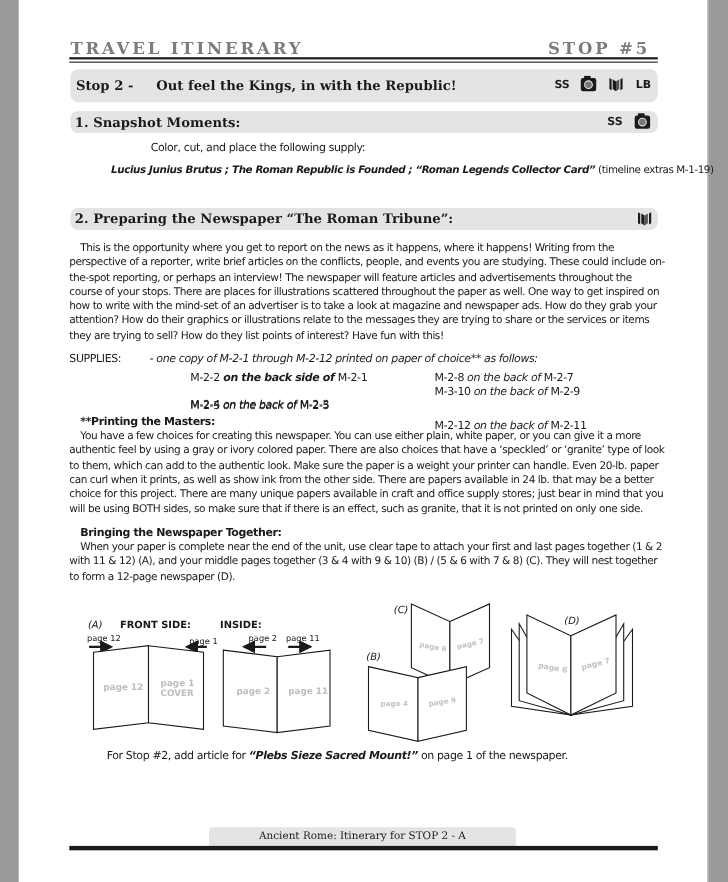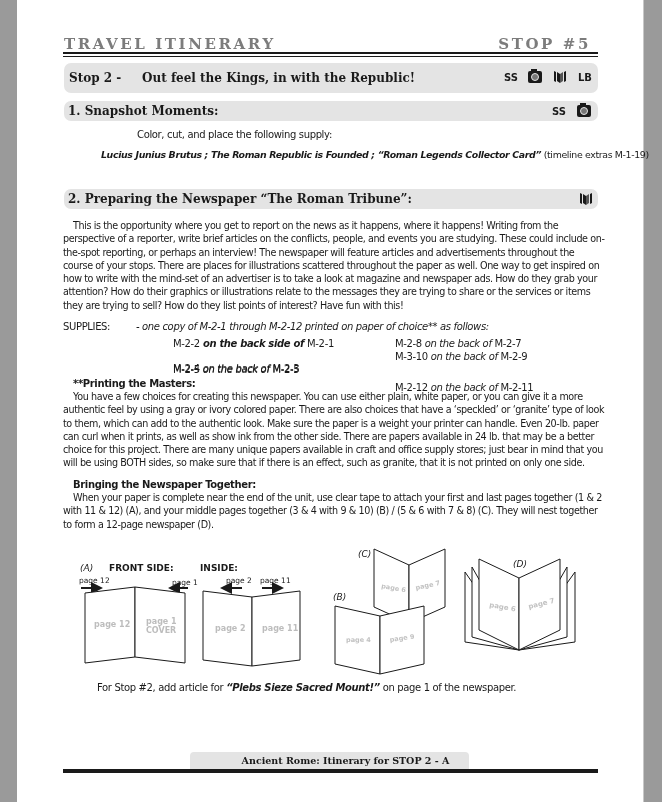--- a/index.html
+++ b/index.html
@@ -67,21 +67,21 @@
 
   .para {
     left: 63px; width: 542px; font-family: "DejaVu Sans", sans-serif; font-size: 9.6px;
     line-height: 13.3px; letter-spacing: -0.4px; text-indent: 10px; text-align: left;
   }
 
   .diagram-text { font-family: "DejaVu Sans", sans-serif; font-size: 9px; }
   .footer-band { left: 190px; top: 752px; width: 279px; height: 18px; background: #e4e4e4; border-radius: 4px 4px 0 0; }
   .footer-text {
     left: 190px; width: 279px; top: 755px; text-align: center;
-    font-family: "DejaVu Serif", serif; font-weight: bold; font-size: 9.5px; padding-left: 16px;
+    font-family: "DejaVu Serif", serif; font-weight: normal; font-size: 9.5px;
   }
   .footer-rule { left: 63px; top: 769px; width: 535px; height: 4px; background: #1a1a1a; }
 </style>
 </head>
 <body>
 
 <div class="page"></div>
 <div class="page-edge-r" style="position:absolute;"></div>
 
 <div class="abs hdr-title">TRAVEL ITINERARY</div>

